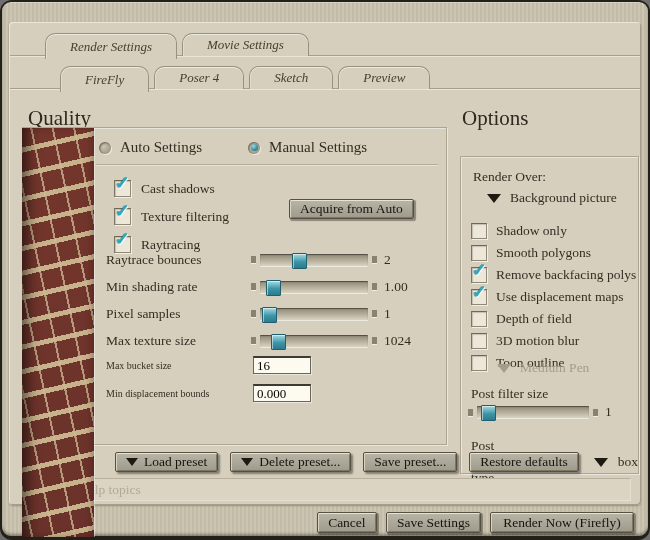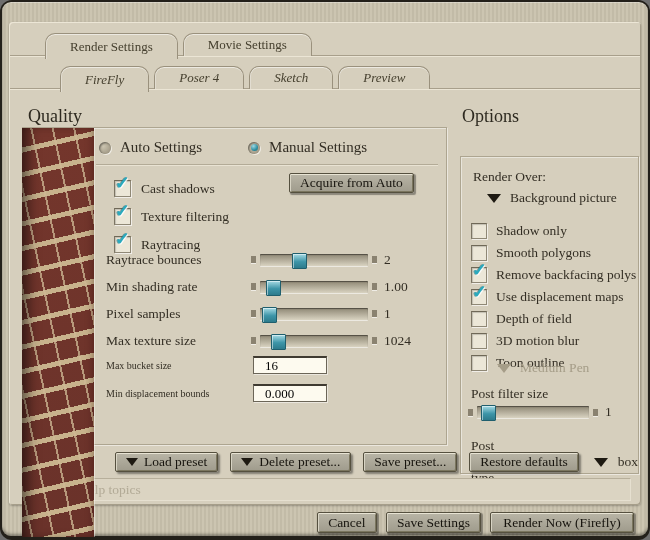--- a/index.html
+++ b/index.html
@@ -18,25 +18,25 @@
   
   .tabrow{position:absolute;display:flex;gap:5px;z-index:3;}
   .tabrow1{left:45px;top:33px;}
   .tabrow2{left:60px;top:66px;}
   .groove{position:absolute;left:10px;right:10px;height:1px;background:#a89f8b;
     box-shadow:0 1px 0 #ebe5d5;z-index:2;}
   .groove1{top:55px;} .groove2{top:88px;}
   .tab{position:relative;height:22px;padding:0 24px;display:flex;align-items:center;
     background:#d6cfbd;border:1px solid #9a917d;border-bottom:none;
     border-radius:10px 10px 0 0;font-size:13px;color:#46402f;z-index:1;
-    box-shadow:inset 0 1px 0 rgba(255,255,255,.55), inset 1px 0 0 rgba(255,255,255,.3);cursor:pointer;}
+    box-shadow:inset 0 1px 0 rgba(255,255,255,.55), inset 1px 0 0 rgba(255,255,255,.3);cursor:pointer;font-style:italic;}
   .tab.active{height:25px;z-index:4;}
   .tabrow2 .tab{font-style:italic;}
   
-  .sec-title{position:absolute;font-size:18px;color:#2e2a20;}
+  .sec-title{position:absolute;font-size:21px;color:#2e2a20;}
   
   .gpanel{position:absolute;border:1px solid #ada590;
     box-shadow:inset 1px 1px 0 rgba(255,255,255,.45), 1px 1px 0 rgba(255,255,255,.5);}
   .q-panel{left:22px;top:127px;width:423px;height:316px;}
   .o-panel{left:460px;top:127px;width:177px;height:316px;margin-top:29px;}
   
   .brick{position:absolute;left:22px;top:128px;width:72px;bottom:3px;z-index:6;
     background-color:#6e342b;
     background-image:
       repeating-linear-gradient(78deg, rgba(208,186,150,0) 0 9px, rgba(208,186,150,.75) 9px 11px, rgba(208,186,150,0) 11px 21px),
@@ -66,39 +66,39 @@
   .q-checks .check-row{gap:10px;}
   .o-checks{position:absolute;left:10px;top:66px;gap:6px;}
   .o-checks .check-row{gap:9px;}
   .o-checks .cb{width:14px;height:14px;}
   
   .btn{display:flex;align-items:center;justify-content:center;gap:6px;height:20px;
     padding:0 10px;font-size:13.5px;color:#17140e;cursor:pointer;border-radius:2px;
     background:linear-gradient(#b9b5a6,#9f9b8c);border:1px solid #55503f;
     box-shadow:inset 0 1px 0 #e8e4d4, inset 1px 0 0 #d8d4c4, inset -1px -1px 0 #7b765f, 1.5px 1.5px 1px rgba(0,0,0,.35);
     font-family:"Liberation Serif","DejaVu Serif",serif;}
-  .acquire{position:absolute;left:266px;top:45px;min-width:95px;}
+  .acquire{position:absolute;left:266px;top:71px;min-width:95px;}
   
   .slider-list{position:absolute;left:83px;top:124px;display:flex;flex-direction:column;gap:12px;}
   .slider-row{display:flex;align-items:center;height:15px;}
   .slider-row .slabel{width:145px;font-size:13.5px;}
   .endmark{width:5px;height:7px;background:#8a8270;box-shadow:0 1px 0 rgba(255,255,255,.6);flex:0 0 auto;}
   .track{position:relative;height:12px;margin:0 4px;border-radius:1px;cursor:pointer;
     background:linear-gradient(#8d8673,#d9d3c1);
     box-shadow:inset 0 1px 1px rgba(0,0,0,.45), 0 1px 0 rgba(255,255,255,.55);flex:0 0 auto;}
   .track.w-q{width:108px;} .track.w-o{width:112px;}
   .handle{position:absolute;top:-1px;width:13px;height:14px;border:1px solid #1f5f6e;border-radius:1px;
     background:linear-gradient(#a7dbe4,#3d95a8 55%,#2d7b8c);cursor:pointer;
     box-shadow:inset 1px 1px 0 rgba(255,255,255,.5);}
   .sval{font-size:13.5px;margin-left:7px;}
   
   .field-list{position:absolute;left:83px;top:228px;display:flex;flex-direction:column;gap:10px;}
   .field-row{display:flex;align-items:center;height:18px;}
   .field-row .flabel{width:147px;font-size:10px;}
-  .tinput{width:50px;height:15px;font-size:13px;padding:0 11px;color:#000;
+  .tinput{width:50px;height:15px;font-size:13px;padding:0 3px;color:#000;
     font-family:"Liberation Serif","DejaVu Serif",serif;
     background:#fdfaef;border:1px solid #6b6557;border-top:2px solid #3f3a31;
     box-shadow:1px 1px 0 rgba(255,255,255,.5);}
   
   .tri{width:0;height:0;border-left:7px solid transparent;border-right:7px solid transparent;
     border-top:9px solid #1e1a12;display:inline-block;cursor:pointer;}
   .tri.gray{border-top-color:#a59d88;}
   .dd{display:flex;align-items:center;gap:9px;font-size:13.5px;cursor:pointer;}
   
   .ro-label{position:absolute;left:12px;top:12px;font-size:13.5px;}

